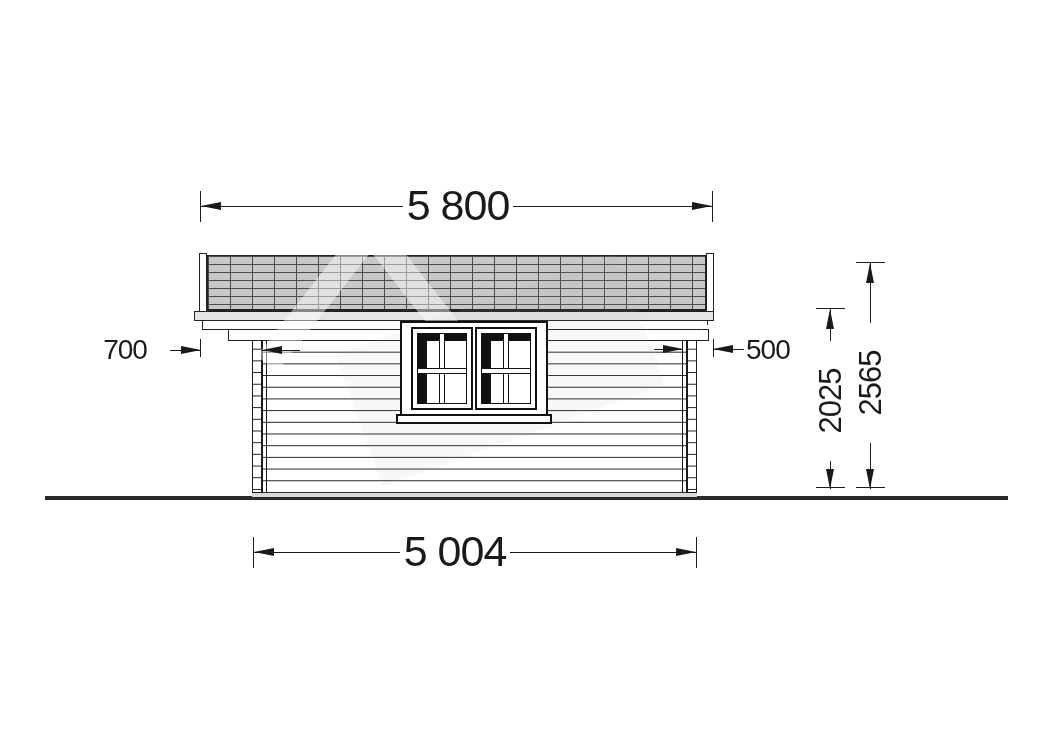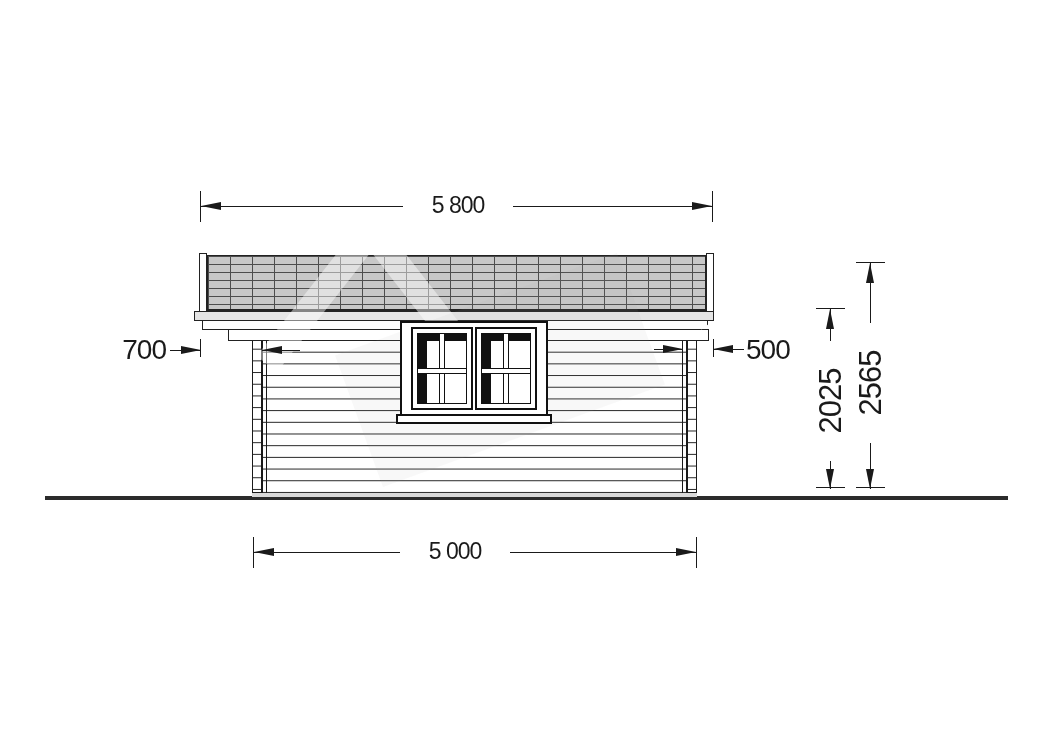--- a/index.html
+++ b/index.html
@@ -10,21 +10,21 @@
   
   .hline{position:absolute;height:1px;background:#1a1a1a;}
   .vline{position:absolute;width:1px;background:#1a1a1a;}
   
   .arr{position:absolute;width:0;height:0;border:solid transparent;}
   .arrL{border-width:4px 20px 4px 0;border-right-color:#1a1a1a;}
   .arrR{border-width:4px 0 4px 20px;border-left-color:#1a1a1a;}
   .arrU{border-width:0 4px 20px 4px;border-bottom-color:#1a1a1a;}
   .arrD{border-width:20px 4px 0 4px;border-top-color:#1a1a1a;}
   
-  .dimtxt{position:absolute;font-size:23px;line-height:30px;letter-spacing:-1px;
+  .dimtxt{position:absolute;font-size:43px;line-height:30px;letter-spacing:-1px;
           text-align:center;white-space:nowrap;background:#fff;}
   .dimtxt.small{font-size:28px;line-height:26px;}
   .dimtxt.vert{transform:rotate(-90deg);font-size:31px;}
   
   .shingles{
     position:absolute;left:207px;top:255px;width:499px;height:56px;
     background-color:#c8c8c8;
     background-image:
       linear-gradient(to bottom,#4d4d4d 1px,transparent 1px),
       linear-gradient(to right,#4d4d4d 1px,transparent 1px),
@@ -133,25 +133,25 @@
     <div class="dimtxt" style="left:403px;top:190px;width:110px;">5 800</div>
   </div>
 
   <div>
     <div class="vline" style="left:253px;top:537px;height:31px;"></div>
     <div class="vline" style="left:696px;top:537px;height:31px;"></div>
     <div class="hline" style="left:254px;top:552px;width:158px;"></div>
     <div class="hline" style="left:498px;top:552px;width:198px;"></div>
     <div class="arr arrL" style="left:254px;top:548px;"></div>
     <div class="arr arrR" style="left:676px;top:548px;"></div>
-    <div class="dimtxt" style="left:400px;top:536px;width:110px;">5 000</div>
+    <div class="dimtxt" style="left:400px;top:536px;width:110px;">5 004</div>
   </div>
 
   <div>
-    <div class="dimtxt small" style="left:100px;top:337px;width:66px;text-align:right;">700</div>
+    <div class="dimtxt small" style="left:92px;top:337px;width:66px;">700</div>
     <div class="hline" style="left:170px;top:350px;width:31px;"></div>
     <div class="arr arrR" style="left:181px;top:346px;"></div>
     <div class="vline" style="left:200px;top:339px;height:18px;"></div>
     <div class="hline" style="left:262px;top:350px;width:38px;"></div>
     <div class="arr arrL" style="left:262px;top:346px;"></div>
   </div>
 
   <div>
     <div class="hline" style="left:654px;top:349px;width:29px;"></div>
     <div class="arr arrR" style="left:663px;top:345px;"></div>

